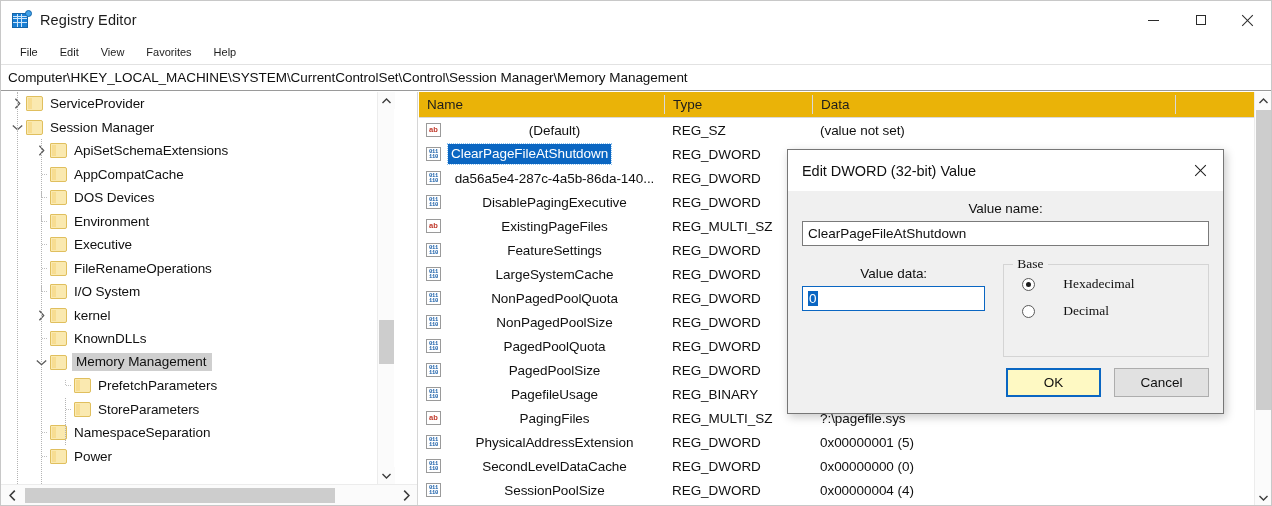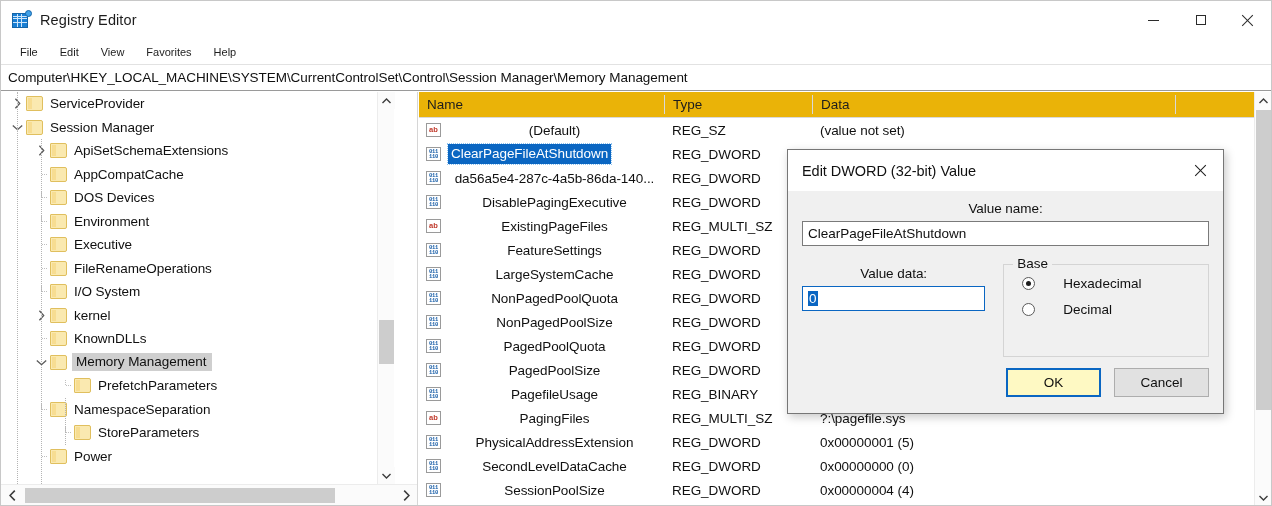--- a/index.html
+++ b/index.html
@@ -337,20 +337,21 @@
     background: #0a66c2; color: #ffffff;
     padding: 0 1px;
   }
   .vd-row { display: flex; gap: 18px; margin-top: 10px; }
   .vd-left { width: 190px; }
   .groupbox {
     position: relative;
     width: 213px; height: 93px;
     border: 1px solid #d4d4d4;
     margin-top: 8px;
+    font-family: Liberation Serif, serif;
   }
   .groupbox > .gb-title {
     position: absolute; top: -9px; left: 9px;
     background: #f0f0f0; padding: 0 4px;
     font-size: 13.5px; color: #101010;
   }
   .radio-row {
     display: flex; align-items: center;
     margin: 11px 0 0 18px;
     font-size: 13.5px; color: #101010; gap: 20px;
@@ -529,37 +530,37 @@
           </div>
           <div class="tree-row" style="padding-left: 56px;">
             <span class="twisty">
               <svg width="11" height="11" viewBox="0 0 11 11">
                 <path d="M5.5 0 L5.5 5.5 L11 5.5" fill="none" stroke="#c0c0c0" stroke-width="1" stroke-dasharray="1 1"></path>
               </svg>
             </span>
             <span class="folder"></span>
             <span class="tree-label">PrefetchParameters</span>
           </div>
+          <div class="tree-row" style="padding-left: 56px;">
+            <span class="twisty">
+              <svg width="11" height="11" viewBox="0 0 11 11">
+                <path d="M5.5 0 L5.5 5.5 L11 5.5" fill="none" stroke="#c0c0c0" stroke-width="1" stroke-dasharray="1 1"></path>
+              </svg>
+            </span>
+            <span class="folder"></span>
+            <span class="tree-label">StoreParameters</span>
+          </div>
           <div class="tree-row" style="padding-left: 32px;">
             <span class="twisty">
               <svg width="11" height="11" viewBox="0 0 11 11">
                 <path d="M5.5 0 L5.5 5.5 L11 5.5" fill="none" stroke="#c0c0c0" stroke-width="1" stroke-dasharray="1 1"></path>
               </svg>
             </span>
             <span class="folder"></span>
             <span class="tree-label">NamespaceSeparation</span>
-          </div>
-          <div class="tree-row" style="padding-left: 56px;">
-            <span class="twisty">
-              <svg width="11" height="11" viewBox="0 0 11 11">
-                <path d="M5.5 0 L5.5 5.5 L11 5.5" fill="none" stroke="#c0c0c0" stroke-width="1" stroke-dasharray="1 1"></path>
-              </svg>
-            </span>
-            <span class="folder"></span>
-            <span class="tree-label">StoreParameters</span>
           </div>
           <div class="tree-row" style="padding-left: 32px;">
             <span class="twisty">
               <svg width="11" height="11" viewBox="0 0 11 11">
                 <path d="M5.5 0 L5.5 5.5 L11 5.5" fill="none" stroke="#c0c0c0" stroke-width="1" stroke-dasharray="1 1"></path>
               </svg>
             </span>
             <span class="folder"></span>
             <span class="tree-label">Power</span>
           </div>

